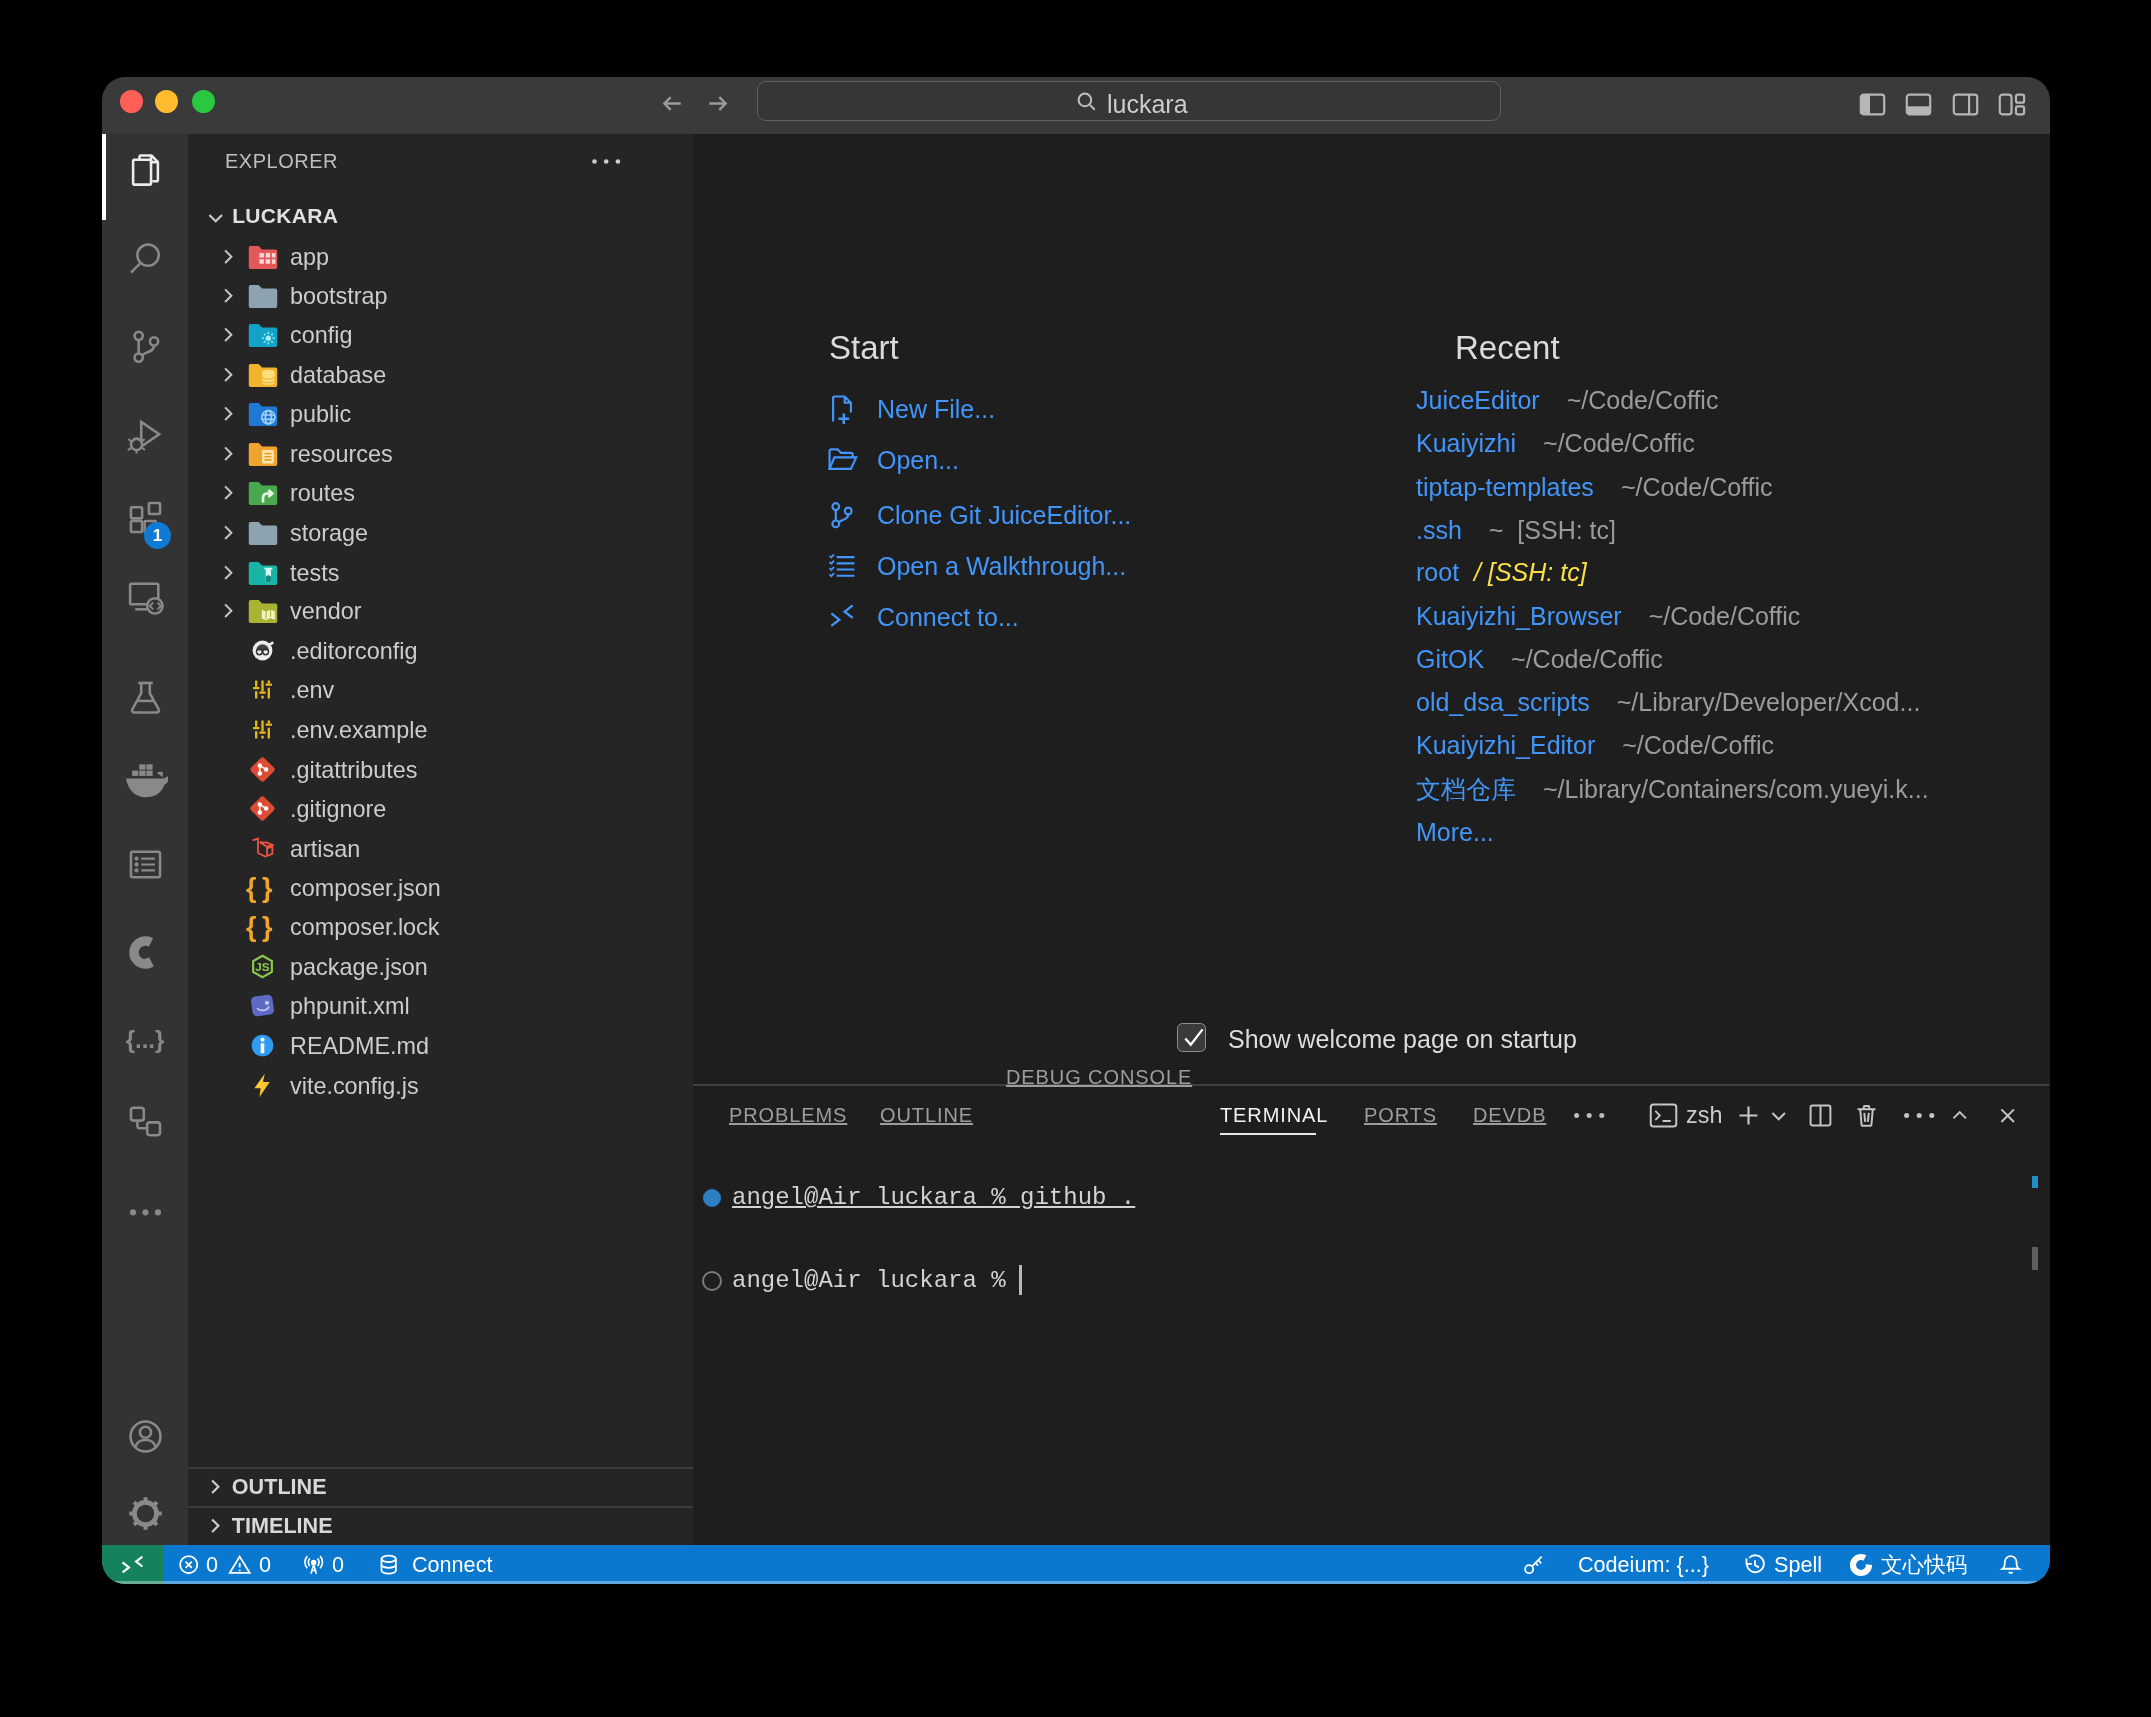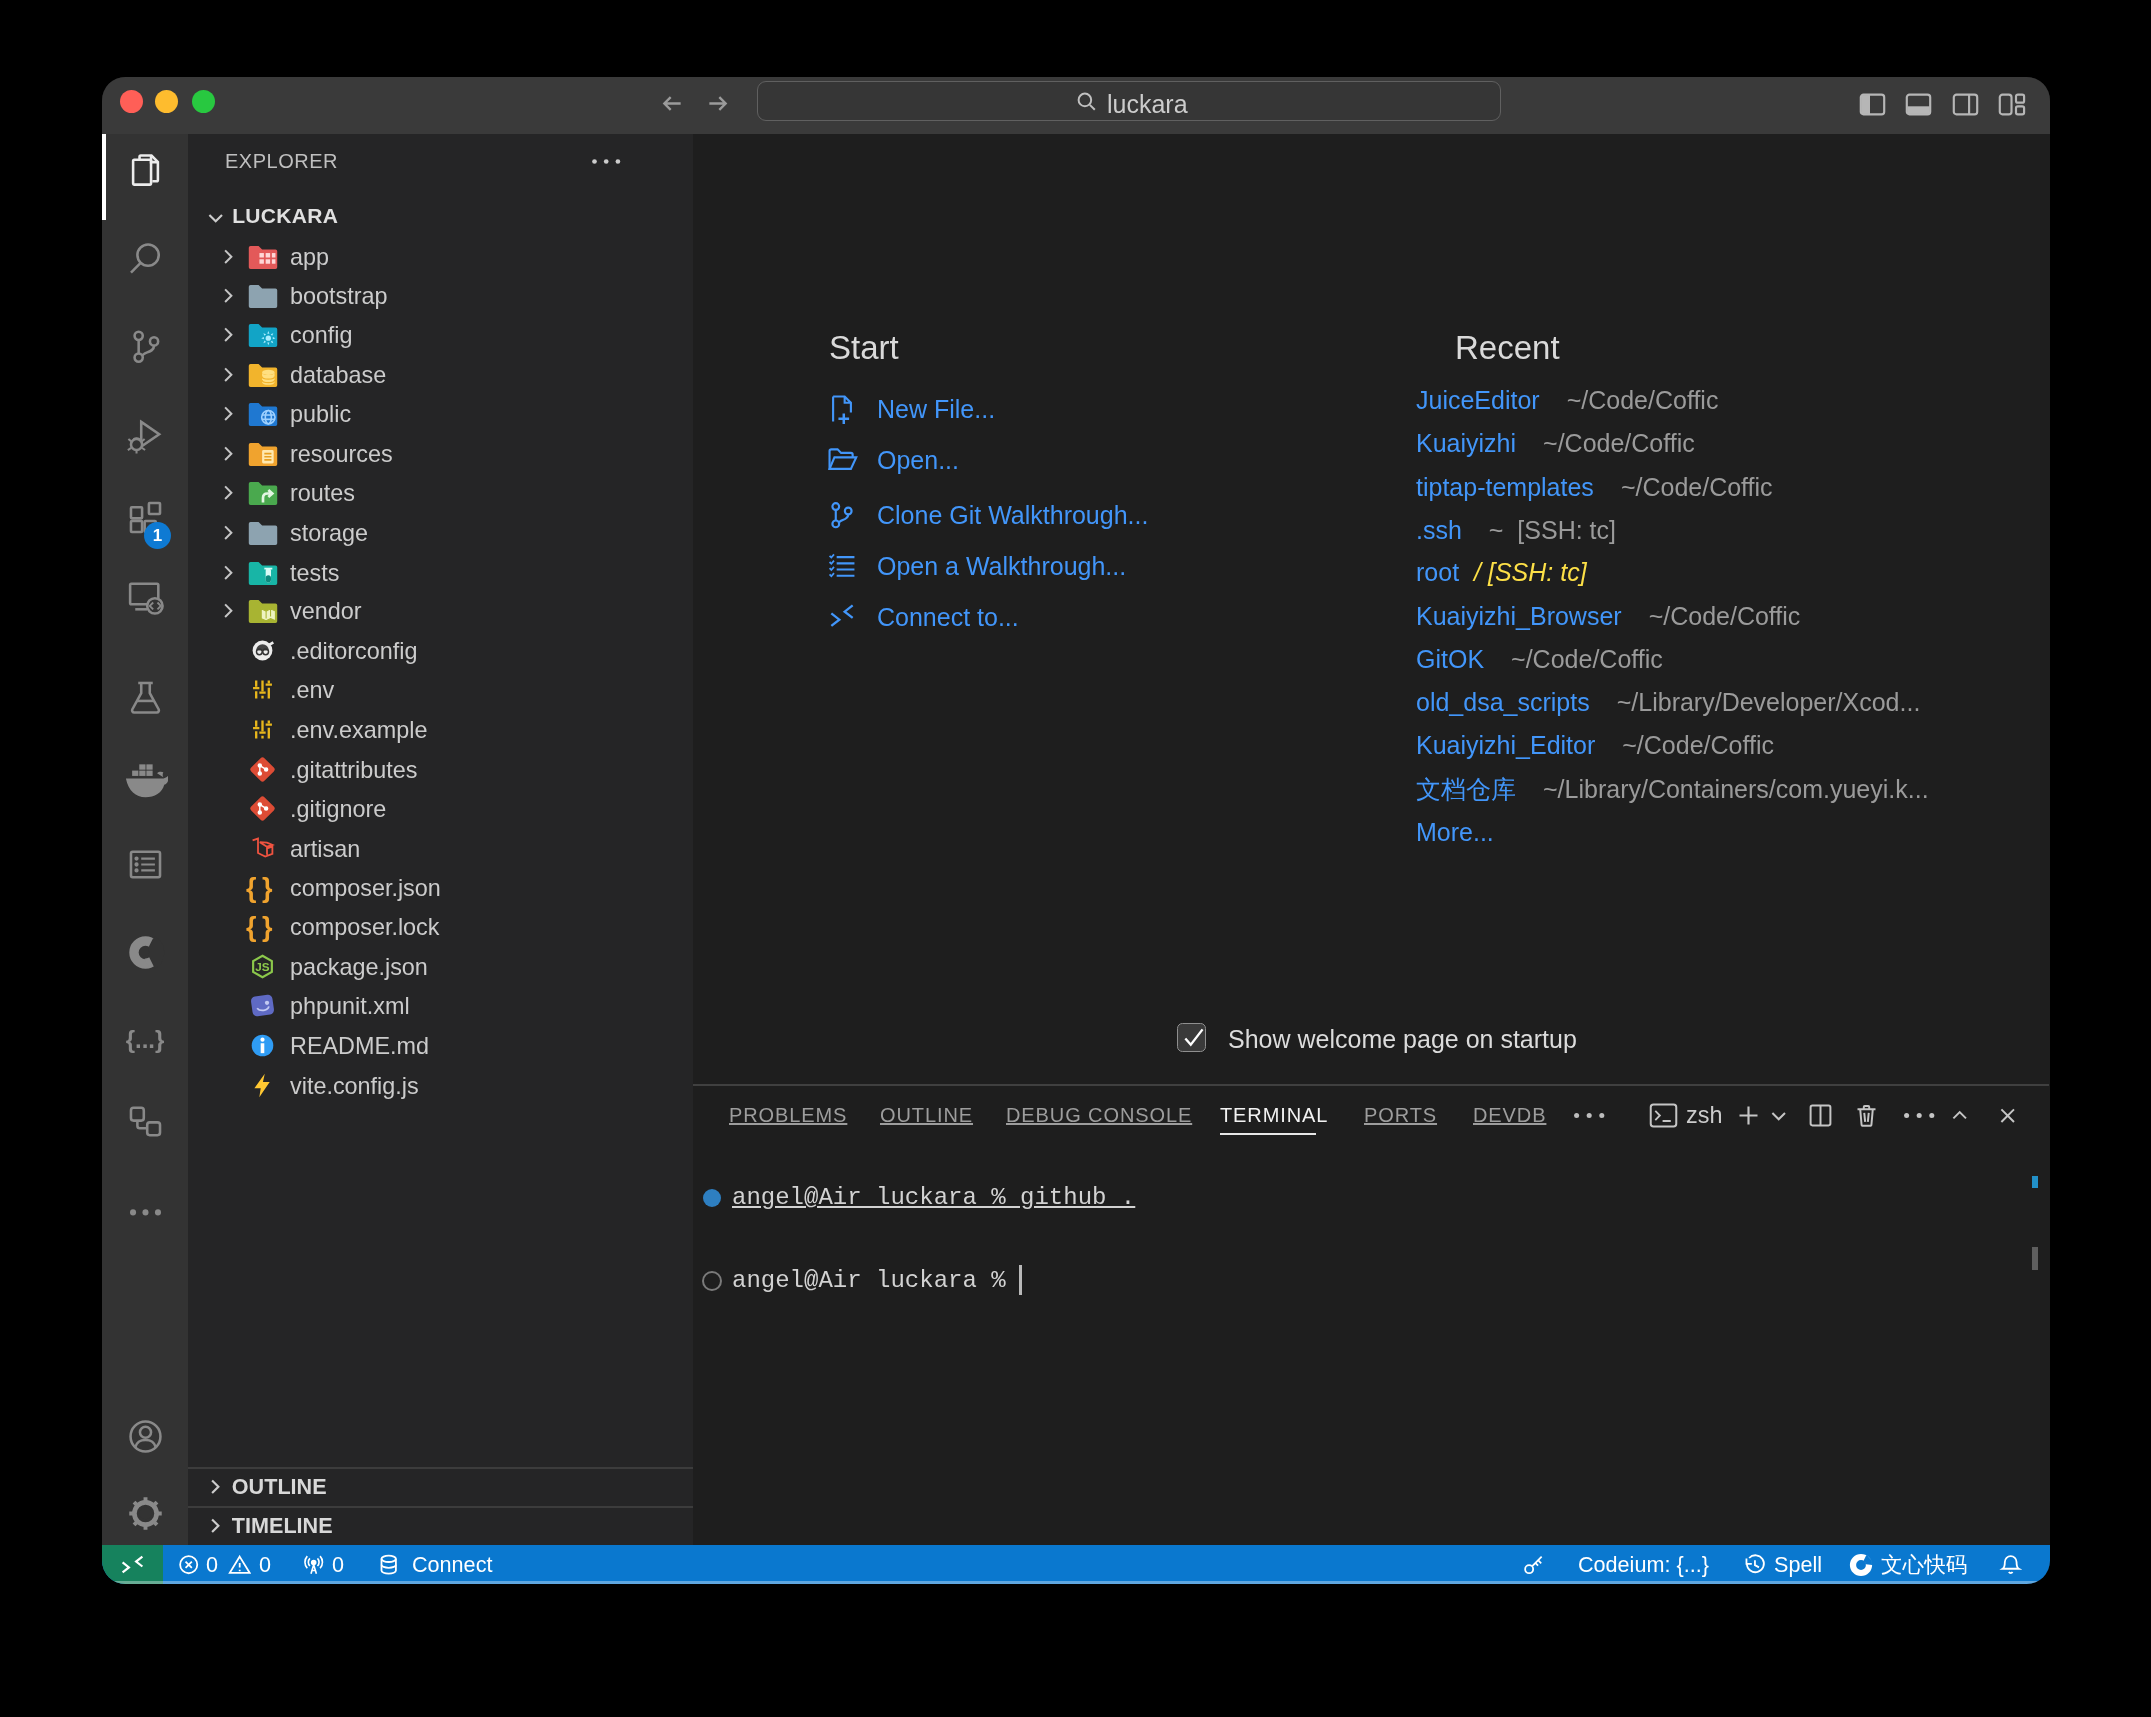--- a/index.html
+++ b/index.html
@@ -434,21 +434,21 @@
           </svg>
         <div class="a link" style="left:51px;top:0;">Open...</div>
       </div>
       <div class="a startrow" style="left:133px;top:363px;width:540px;">
         <svg class="a" style="left:0;top:1.8px;" width="32" height="32" viewBox="0 0 36 36" fill="none" stroke="#4296fa" stroke-width="2.4">
             <circle cx="11" cy="8.5" r="3.8"></circle>
             <circle cx="25" cy="13.5" r="3.8"></circle>
             <circle cx="11" cy="28" r="3.8"></circle>
             <path d="M11 12.3 v11.9 M25 17.3 c0 7 -10 5.5 -10.6 9.7"></path>
           </svg>
-        <div class="a link" style="left:51px;top:0;">Clone Git Walkthrough...</div>
+        <div class="a link" style="left:51px;top:0;">Clone Git JuiceEditor...</div>
       </div>
       <div class="a startrow" style="left:133px;top:414px;width:540px;">
         <svg class="a" style="left:0;top:1.8px;" width="32" height="32" viewBox="0 0 36 36" fill="none" stroke="#4296fa" stroke-width="2.4">
             <path d="M12 8 h20 M12 15 h20 M12 22 h20 M12 29 h20"></path>
             <path d="M4 6.5 l2 2 3 -3.5 M4 13.5 l2 2 3 -3.5 M4 20.5 l2 2 3 -3.5 M4 27.5 l2 2 3 -3.5" stroke-width="2"></path>
           </svg>
         <div class="a link" style="left:51px;top:0;">Open a Walkthrough...</div>
       </div>
       <div class="a startrow" style="left:133px;top:465px;width:540px;">
         <svg class="a" style="left:0;top:1.8px;" width="32" height="32" viewBox="0 0 36 36" fill="none" stroke="#4296fa" stroke-width="2.6">
@@ -472,21 +472,21 @@
       <svg class="a" style="left:486px;top:889px;" width="29" height="29" viewBox="0 0 32 32" fill="none" stroke="#ffffff" stroke-width="2.6">
           <path d="M7 17 l6 7 L26 7"></path>
         </svg>
       <div class="a" style="left:535px;top:887px;height:36px;line-height:36px;font-size:25px;color:#dcdcdc;">Show welcome page on startup</div>
     </div>
 
     <div class="a" style="left:0;top:950px;width:1356px;height:1.8px;background:#404040;"></div>
     <div id="panel">
       <div class="a ptab" style="left:36px;top:963px;height:36px;line-height:36px;">PROBLEMS</div>
       <div class="a ptab" style="left:187px;top:963px;height:36px;line-height:36px;">OUTLINE</div>
-      <div class="a ptab" style="left:313px;top:963px;height:36px;line-height:36px;">DEBUG CONSOLE</div>
+      <div class="a ptab" style="left:313px;top:925px;height:36px;line-height:36px;">DEBUG CONSOLE</div>
       <div class="a" style="left:527px;top:963px;height:36px;line-height:36px;font-size:20px;letter-spacing:0.9px;color:#f2f2f2;">TERMINAL</div>
       <div class="a" style="left:527px;top:999px;width:96px;height:1.8px;background:#e7e7e7;"></div>
       <div class="a ptab" style="left:671px;top:963px;height:36px;line-height:36px;">PORTS</div>
       <div class="a ptab" style="left:780px;top:963px;height:36px;line-height:36px;">DEVDB</div>
       <svg class="a" style="left:878px;top:977px;" width="40" height="9" viewBox="0 0 44 10">
           <circle cx="6" cy="5" r="2.8" fill="#bdbdbd"></circle>
           <circle cx="20" cy="5" r="2.8" fill="#bdbdbd"></circle>
           <circle cx="34" cy="5" r="2.8" fill="#bdbdbd"></circle>
         </svg>
       <svg class="a" style="left:955px;top:966px;" width="31" height="31" viewBox="0 0 34 34" fill="none" stroke="#c5c5c5" stroke-width="2.2">

